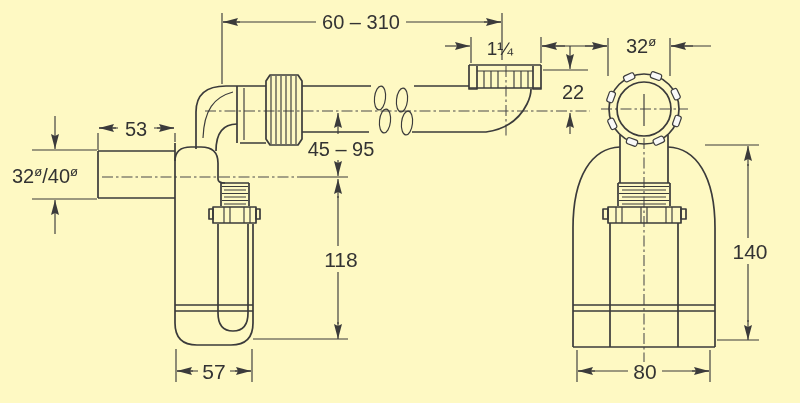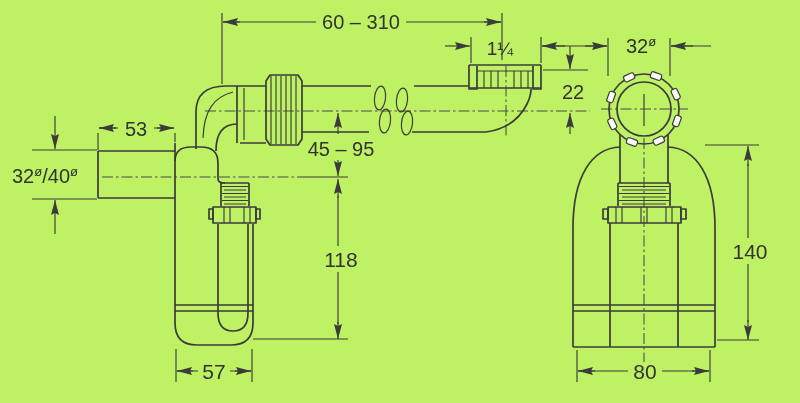--- a/index.html
+++ b/index.html
@@ -1,16 +1,16 @@
 <!DOCTYPE html>
 <html><head>
 <meta charset="utf-8">
 <style>
   html,body{margin:0;padding:0;background:#e8e8e6;}
-  .stage{position:relative;width:800px;height:403px;background:#bef264;overflow:hidden;}
+  .stage{position:relative;width:800px;height:403px;background:#fef9c3;overflow:hidden;}
   svg{display:block;}
   .ln{stroke:#3b3b3b;stroke-width:1.7;fill:none;stroke-linejoin:round;stroke-linecap:butt;}
   .ln2{stroke:#3b3b3b;stroke-width:1.15;fill:none;}
   .dim{stroke:#3b3b3b;stroke-width:1.15;fill:none;}
   .cl{stroke:#4a4a4a;stroke-width:1.05;fill:none;stroke-dasharray:11 3 2.5 3;}
   .fillbg{fill:#f9f9f7;}
   text{fill:#333333;font-family:"Liberation Sans","DejaVu Sans",sans-serif;}
   .t20{font-size:20px;}
   .t22{font-size:21px;}
   .t18{font-size:19px;}

